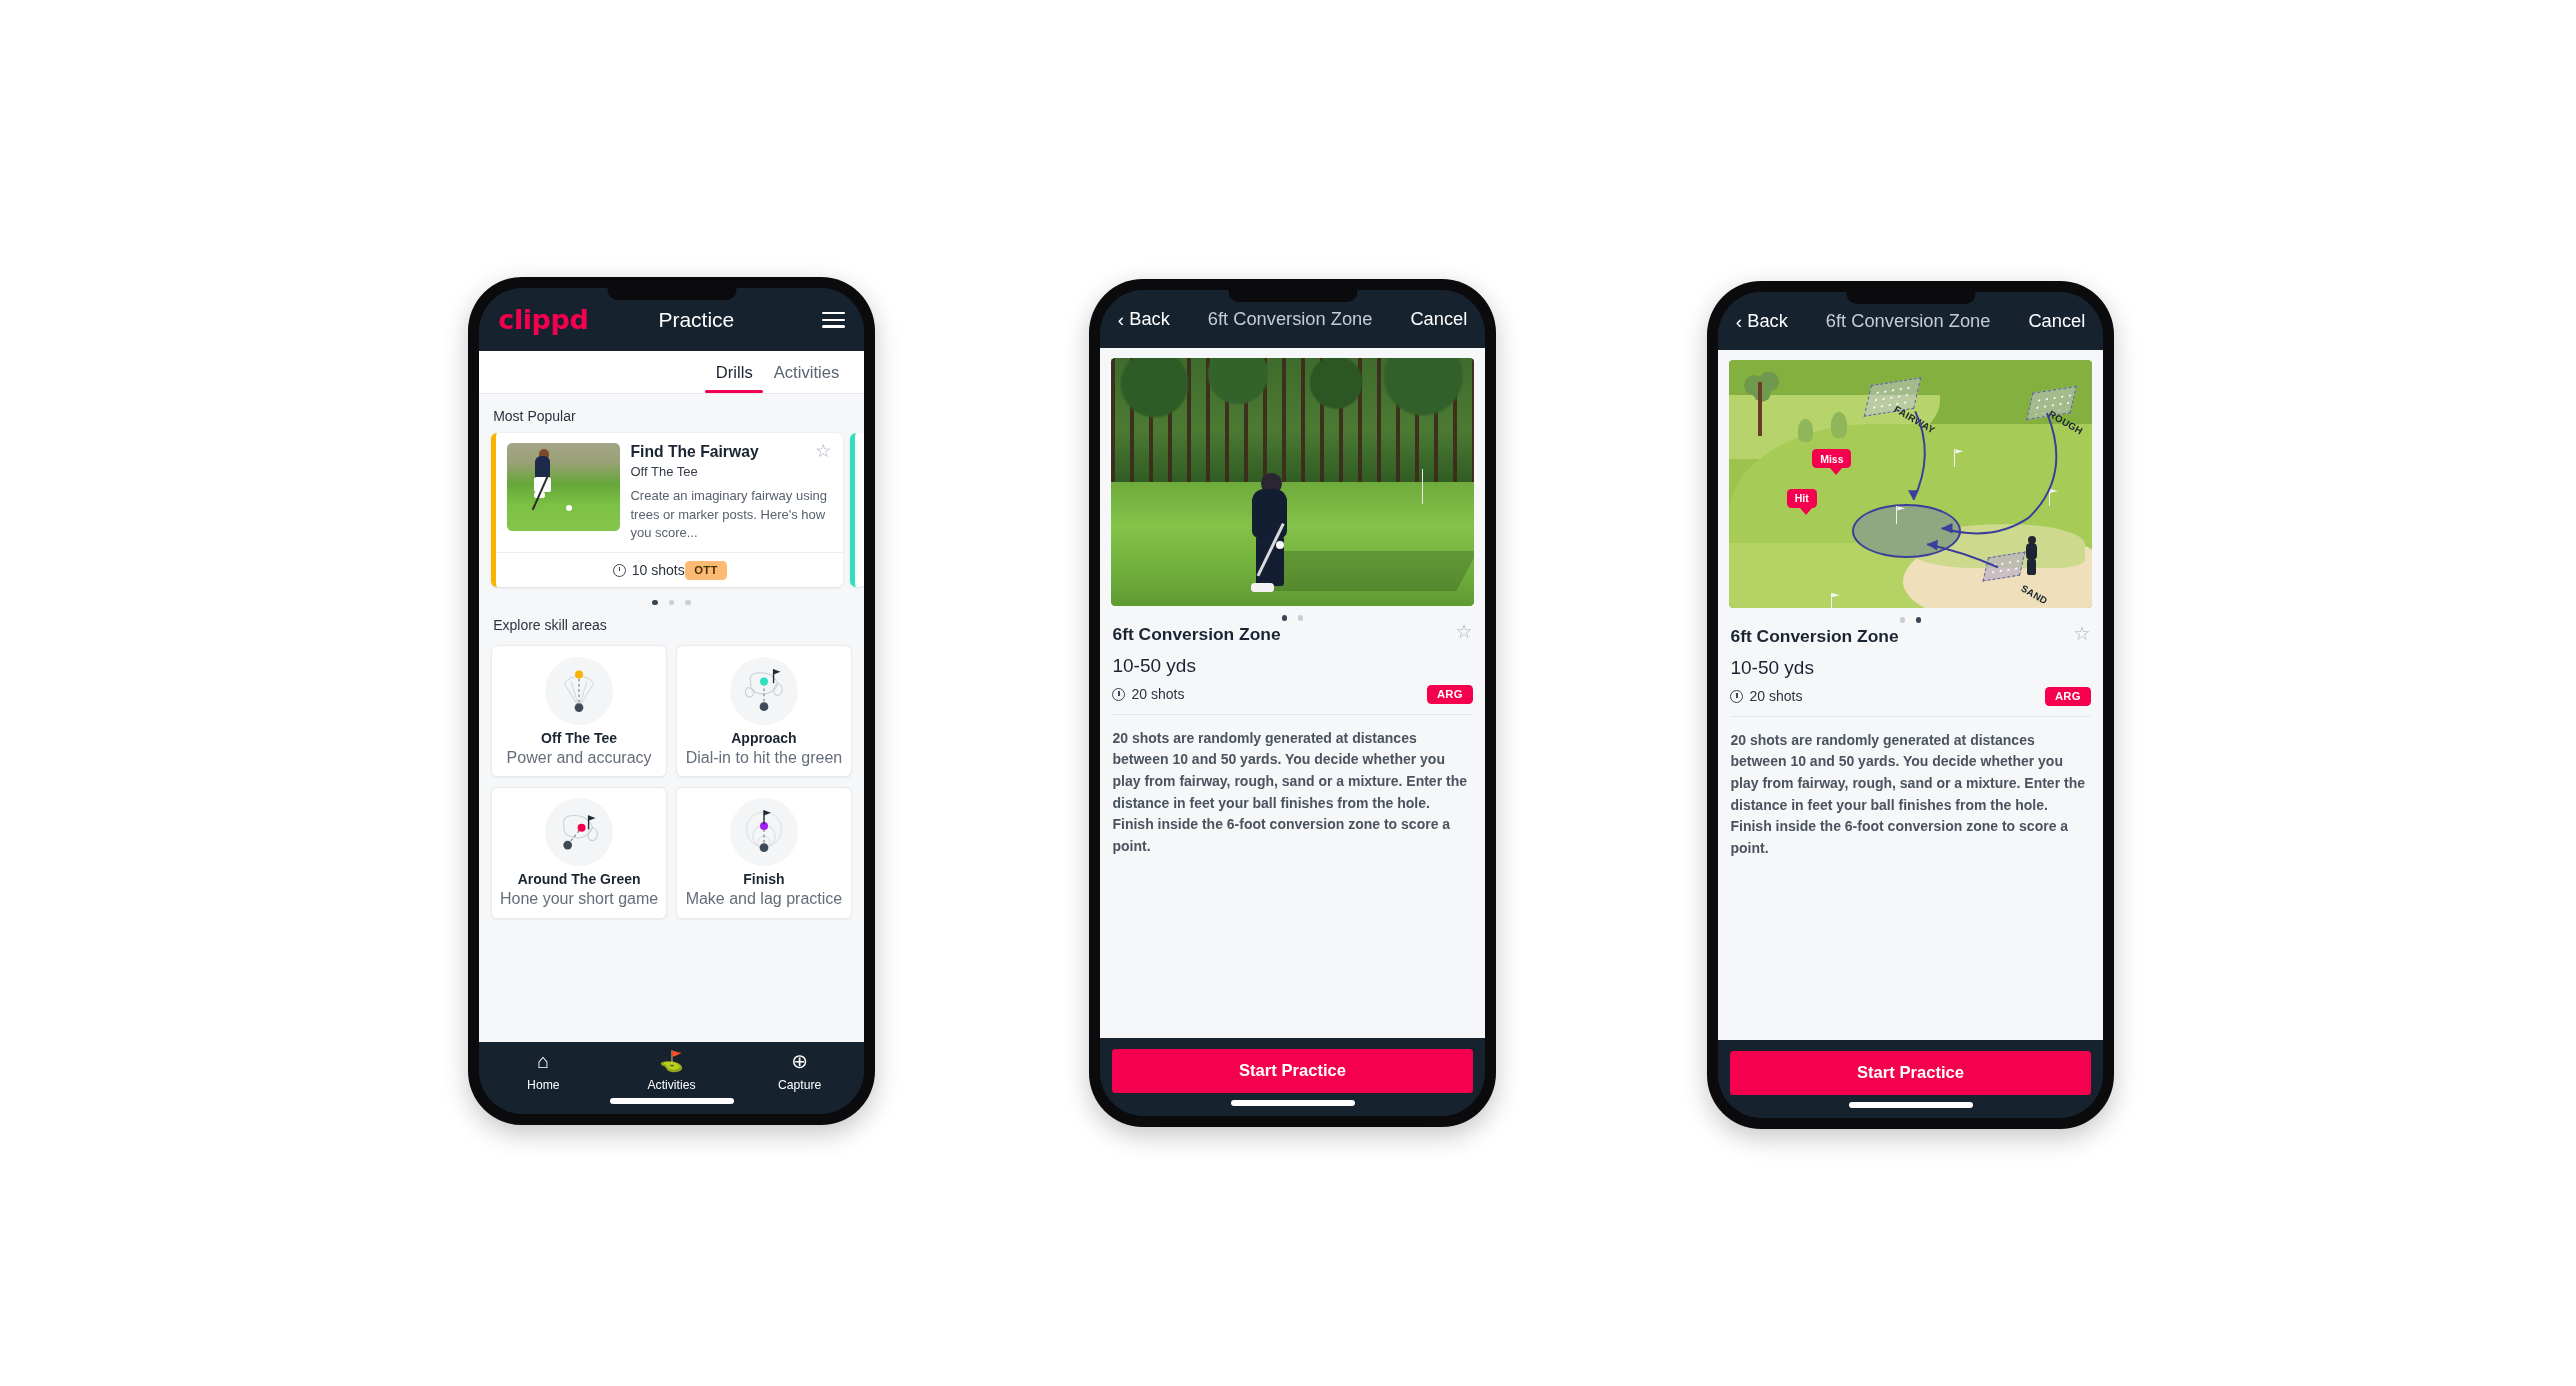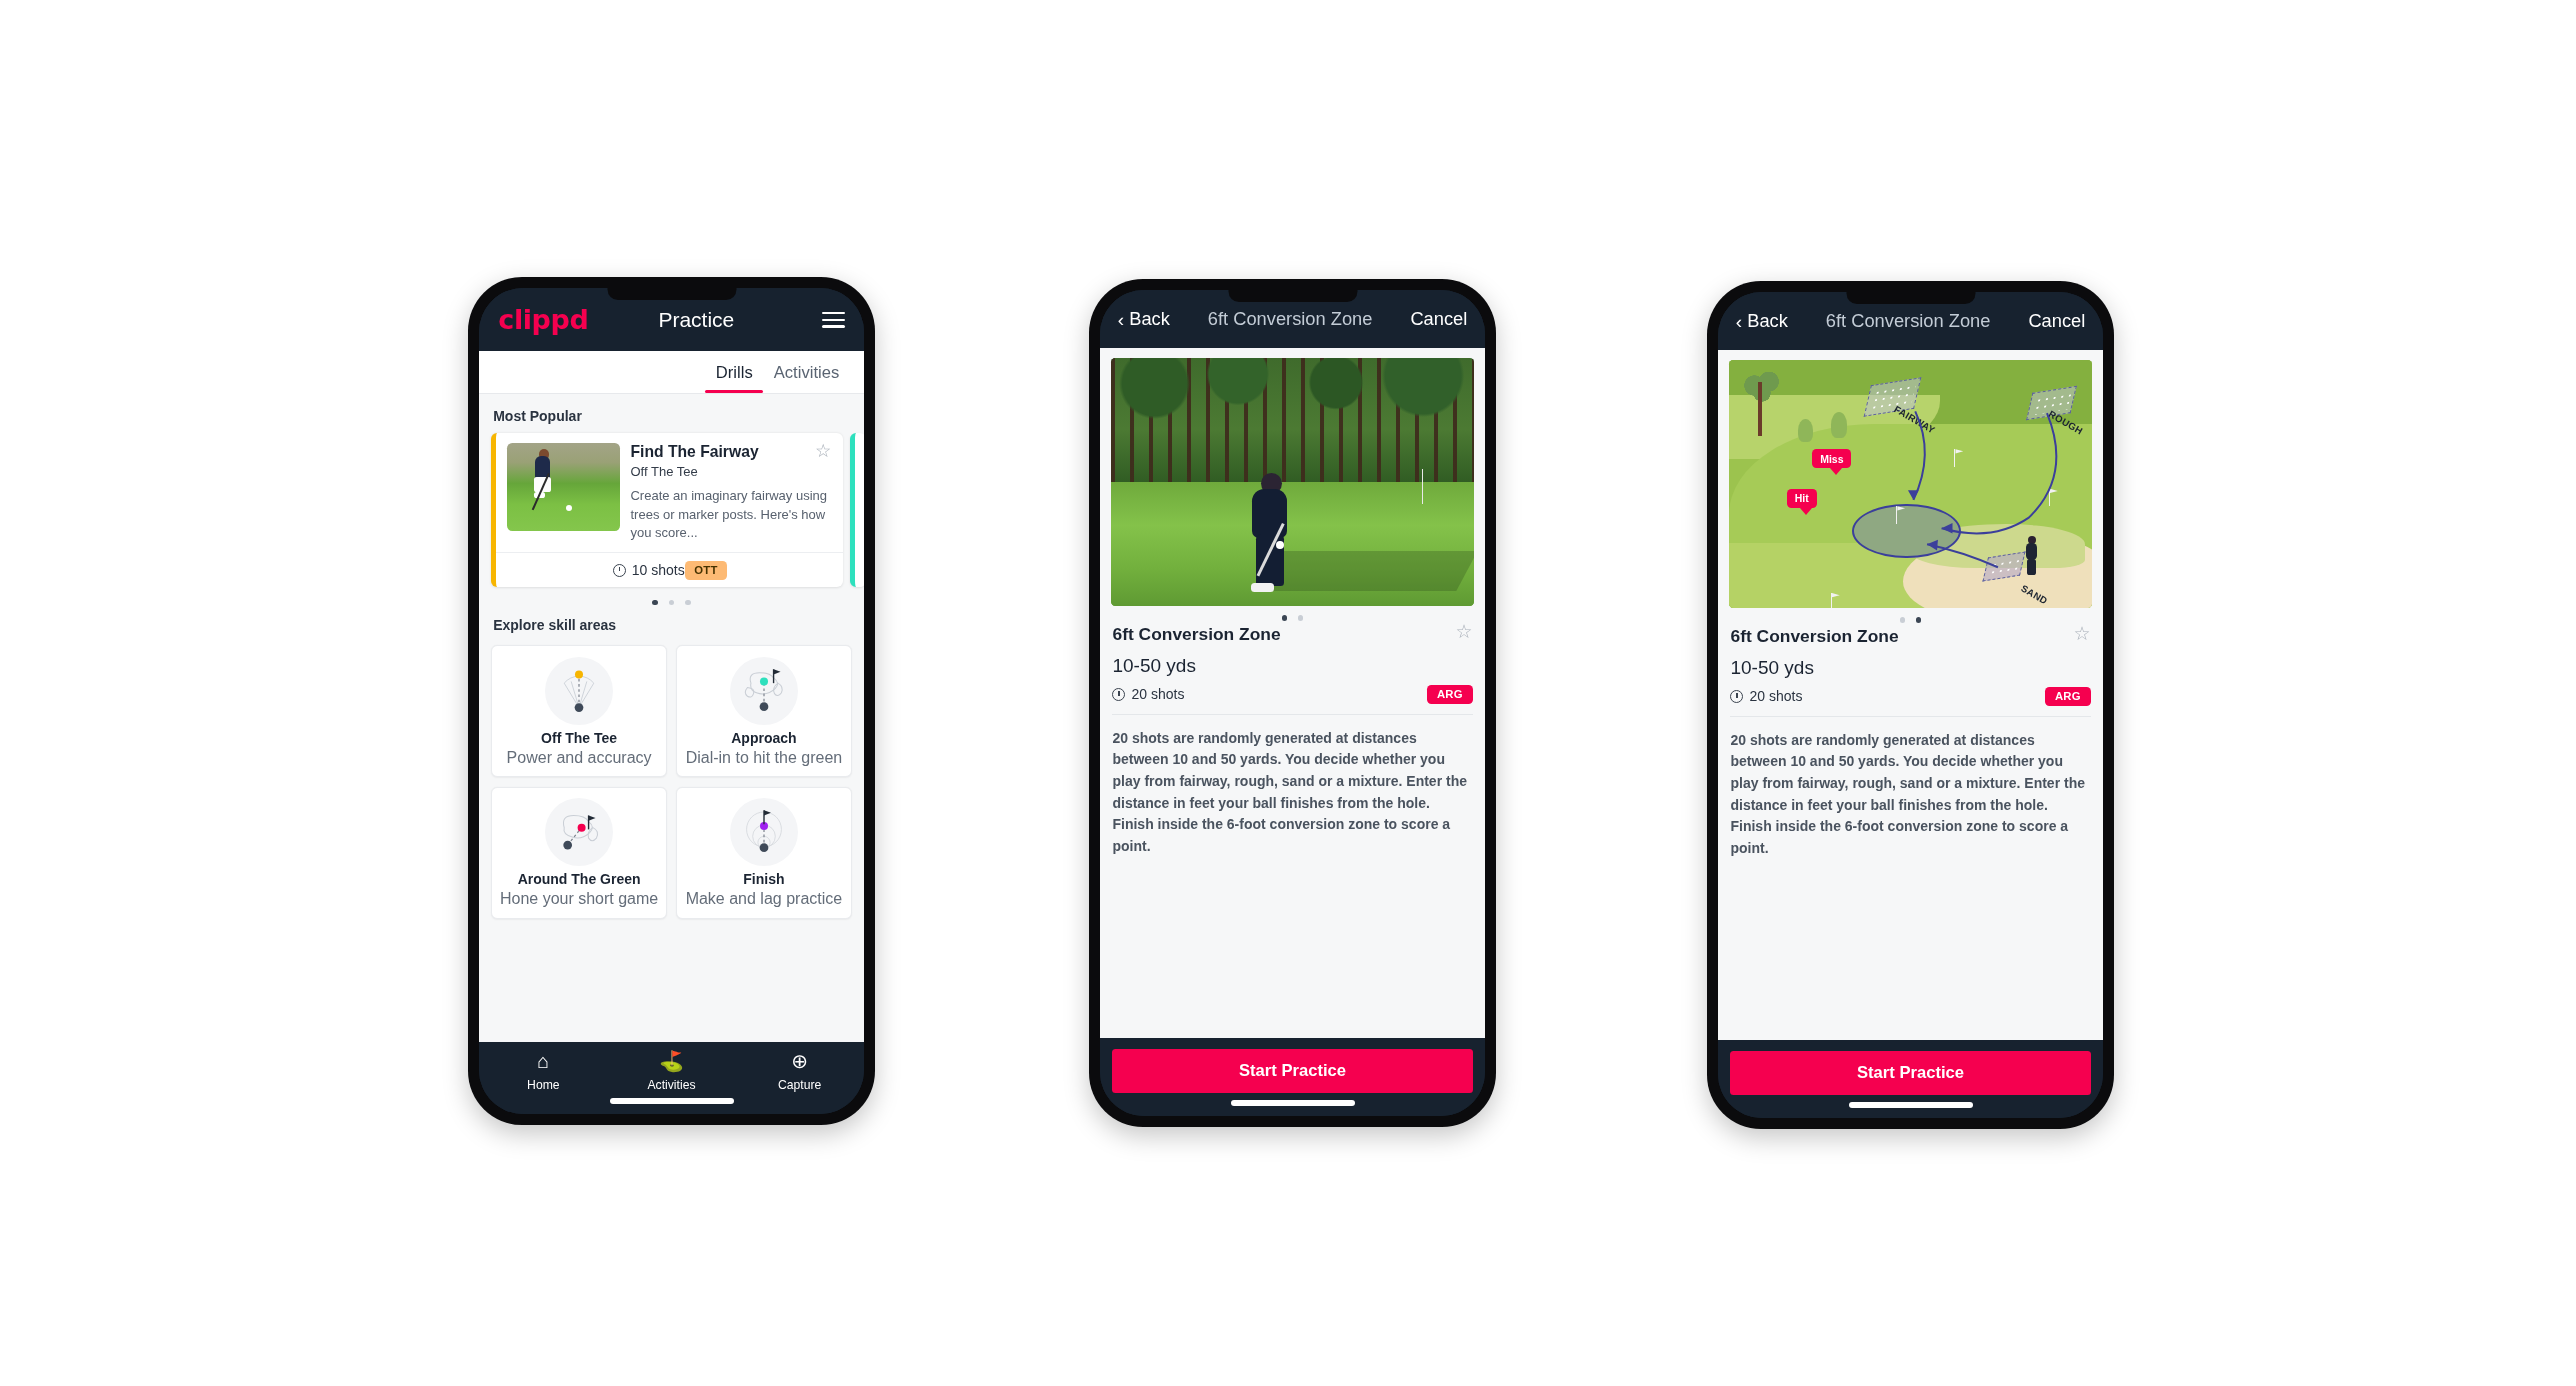--- a/index.html
+++ b/index.html
@@ -100,21 +100,21 @@
   .p1-body {
     flex: 1;
     background: #f6f7f8;
     overflow: hidden;
     padding: 10.5px 12.2px 0 12.2px;
   }
   .section-label {
     font-size: 14px;
     color: #2a3340;
     margin: 3.5px 0 8.7px 1.7px;
-    font-weight: 700;
+    font-weight: 400;
   }
 
   .carousel { display: flex; gap: 7px; }
   .drill-card {
     background: #ffffff;
     border-radius: 6.1px;
     border-left: 5.2px solid #f7b500;
     flex: 0 0 352px;
     box-shadow: 0 0.9px 2.6px rgba(0,0,0,0.10);
     overflow: hidden;

